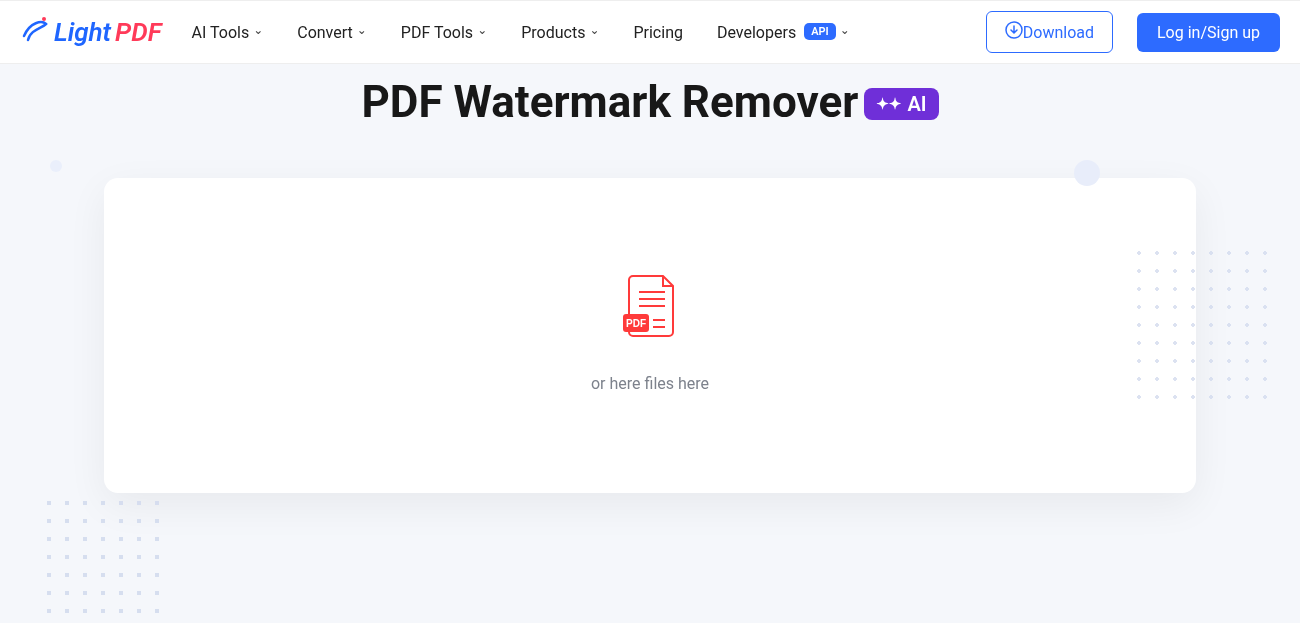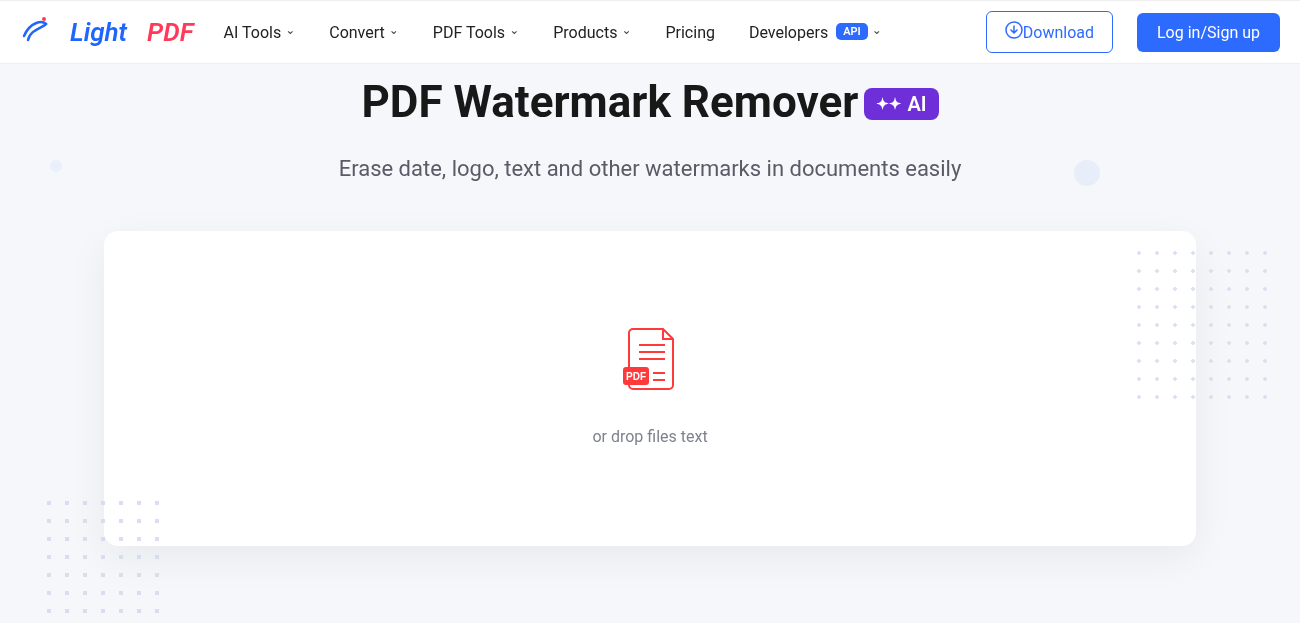--- a/index.html
+++ b/index.html
@@ -18,21 +18,21 @@
     border-bottom: 1px solid #eee;
     height: 64px;
     display: flex;
     align-items: center;
     padding: 0 20px;
     gap: 10px;
   }
   .logo {
     display: flex;
     align-items: center;
-    gap: 20px;
+    gap: 4px;
     font-size: 26px;
     font-weight: 600;
     margin-right: 20px;
     font-style: italic;
   }
   .logo-swirl { color: #1f66ff; font-size: 28px; }
   .logo-light { color: #1f66ff; }
   .logo-pdf { color: #ff3a59; }
   .nav {
     display: flex;
@@ -248,31 +248,30 @@
   <div class="circle1"></div>
   <div class="circle2"></div>
 
   <div class="title-row">
     <h1 class="page-title">PDF Watermark Remover</h1>
     <span class="ai-badge">
       <span class="ai-sparkle">✦✦</span>
       <span>AI</span>
     </span>
   </div>
-  <div class="subtitle">Erase date, logo, text and other watermarks in documents easily</div>
 
   <div class="card">
     <div class="file-icon">
       <svg width="58" height="64" viewBox="0 0 58 64">
         <path d="M12 2 H42 L52 12 V58 a4 4 0 0 1 -4 4 H12 a4 4 0 0 1 -4 -4 V6 a4 4 0 0 1 4 -4 Z" fill="none" stroke="#ff3a3a" stroke-width="2"></path>
         <path d="M42 2 V12 H52" fill="none" stroke="#ff3a3a" stroke-width="2"></path>
         <line x1="18" y1="18" x2="44" y2="18" stroke="#ff3a3a" stroke-width="2"></line>
         <line x1="18" y1="25" x2="44" y2="25" stroke="#ff3a3a" stroke-width="2"></line>
         <line x1="18" y1="32" x2="44" y2="32" stroke="#ff3a3a" stroke-width="2"></line>
         <line x1="32" y1="46" x2="44" y2="46" stroke="#ff3a3a" stroke-width="2"></line>
         <line x1="32" y1="53" x2="44" y2="53" stroke="#ff3a3a" stroke-width="2"></line>
         <rect x="2" y="40" width="26" height="18" rx="3" fill="#ff3a3a"></rect>
         <text x="15" y="53" text-anchor="middle" fill="#fff" font-size="10" font-weight="700" font-family="sans-serif">PDF</text>
       </svg>
     </div>
-    <div class="drop-hint">or drop files text</div>
+    <div class="drop-hint">or here files here</div>
   </div>
 </div>
 
 </body></html>

